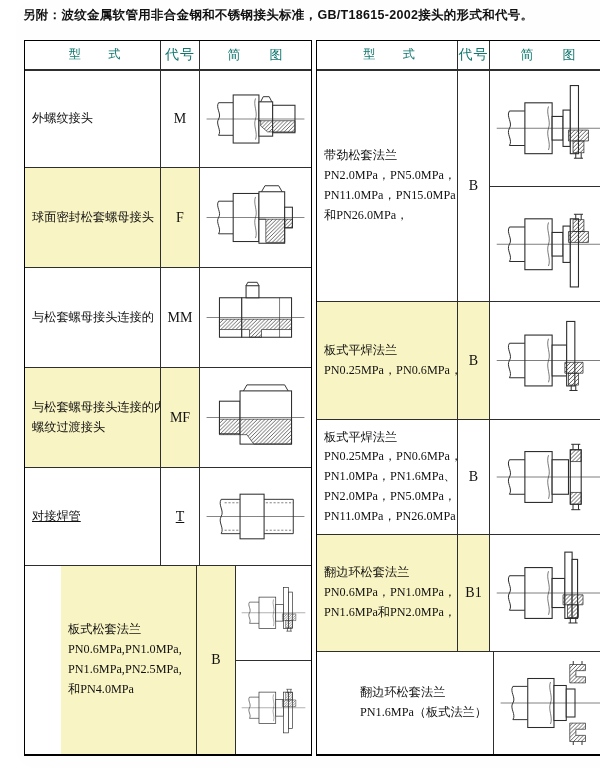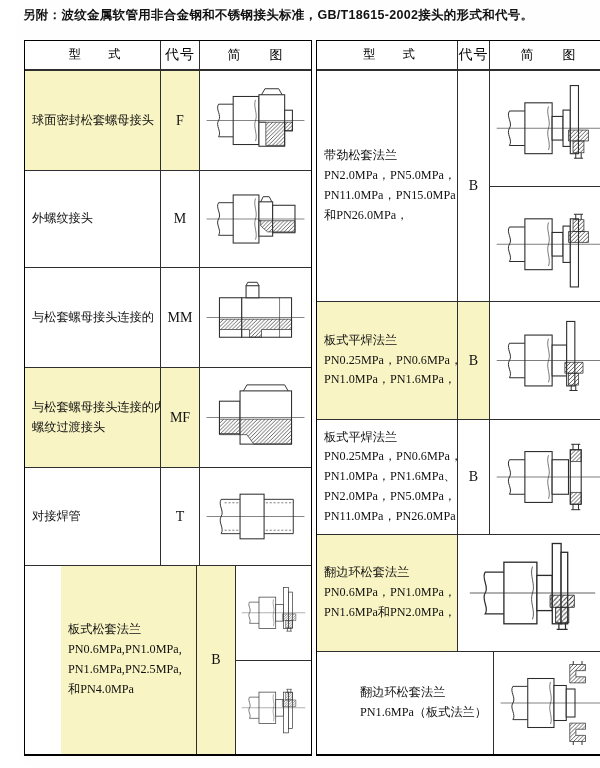--- a/index.html
+++ b/index.html
@@ -4,21 +4,21 @@
 <style>
   html,body{margin:0;padding:0;background:#ffffff;}
   body{width:600px;height:768px;font-family:"Liberation Sans",sans-serif;color:#111;position:relative;overflow:hidden;}
   .page{position:absolute;left:16px;top:0;width:600px;height:768px;background:#fefefe;border-radius:20px;}
   .title{position:absolute;left:7px;top:7px;font-size:12.5px;font-weight:bold;letter-spacing:0.3px;white-space:nowrap;}
   .tbl{position:absolute;top:40px;box-sizing:border-box;border:1.6px solid #000;border-bottom-width:2.5px;
        display:flex;flex-direction:column;overflow:hidden;background:#fff;height:716px;}
   #left-table{left:8px;width:288px;}
   #right-table{left:300px;width:292px;}
   .hrow{display:flex;flex:0 0 28px;background:var(--hdr,#aad6ee);border-bottom:1px solid #2e2e2e;}
-  .hcell{display:flex;align-items:center;justify-content:center;font-size:13px;color:#000000;
+  .hcell{display:flex;align-items:center;justify-content:center;font-size:13px;color:#0f766e;
          font-weight:500;white-space:pre;letter-spacing:1px;}
   .row{display:flex;flex:0 0 auto;border-top:1px solid #2e2e2e;align-items:stretch;}
   .row:first-of-type{border-top:none;}
   .row:last-child{flex:1 1 auto;padding-left:36px;}
   .c-type{width:135px;display:flex;flex-direction:column;justify-content:center;
           padding:3px 2px 3px 7px;box-sizing:border-box;font-family:"Liberation Serif",serif;
           font-size:12.2px;line-height:1.62;background:#fff;}
   .c-code{width:38px;border-left:1px solid #2e2e2e;display:flex;align-items:center;justify-content:center;
           font-family:"Liberation Serif",serif;font-size:14px;background:#fff;text-align:center;}
   .c-dia{flex:1;border-left:1px solid #2e2e2e;display:flex;flex-direction:column;background:#fff;}
@@ -34,20 +34,45 @@
 <body>
 
 <div class="page">
   <div class="title">另附：波纹金属软管用非合金钢和不锈钢接头标准，GB/T18615-2002接头的形式和代号。</div>
   <div class="tbl" id="left-table">
       <div class="hrow">
         <div class="hcell c-type">型　　式</div>
         <div class="hcell c-code">代号</div>
         <div class="hcell c-dia">简　　图</div>
       </div>
+      <div class="row" style="flex-basis: 96px;">
+        <div class="c-type">
+          <div class="line">外螺纹接头</div>
+        </div>
+        <div class="c-code">M</div>
+        <div class="c-dia">
+          <div class="sub">
+            <svg viewBox="0 0 120 100" preserveAspectRatio="xMidYMid meet">
+              <defs>
+                <pattern id="hp1" patternUnits="userSpaceOnUse" width="4.4" height="4.4">
+                  <path d="M0,4.4 L4.4,0" stroke="#3a3a3a" stroke-width="0.9"></path>
+                </pattern>
+              </defs>
+              <path d="M34,31 H17 C13,37 21,44 17,50 C13,56 21,63 17,69 H34" fill="none" stroke="#2b2b2b" stroke-width="1.1"></path>
+              <rect x="34" y="22" width="30" height="56" fill="#ffffff" stroke="#2b2b2b" stroke-width="1.2"></rect>
+              <path d="M60,26 C57,34 63,42 60,50 C57,58 63,66 60,74" fill="none" stroke="#2b2b2b" stroke-width="0.7"></path>
+              <rect x="64" y="30" width="16" height="40" fill="#ffffff" stroke="#2b2b2b" stroke-width="1.2"></rect>
+              <path d="M66,30 L69,24 H76 L79,30" fill="none" stroke="#2b2b2b" stroke-width="1.1"></path>
+              <rect x="80" y="34" width="26" height="32" fill="#ffffff" stroke="#2b2b2b" stroke-width="1.2"></rect>
+              <path d="M64,52 H106 V65 H74 L66,58 V52 Z" fill="url(#hp1)" stroke="#2b2b2b" stroke-width="0.8"></path>
+              <line x1="3" y1="50" x2="117" y2="50" stroke="#333" stroke-width="0.7"></line>
+            </svg>
+          </div>
+        </div>
+      </div>
       <div class="row hl" style="flex-basis: 99px;">
         <div class="c-type">
           <div class="line">球面密封松套螺母接头</div>
         </div>
         <div class="c-code">F</div>
         <div class="c-dia">
           <div class="sub">
             <svg viewBox="0 0 120 100" preserveAspectRatio="xMidYMid meet">
               <defs>
                 <pattern id="hp2" patternUnits="userSpaceOnUse" width="4.4" height="4.4">
@@ -55,45 +80,20 @@
                 </pattern>
               </defs>
               <path d="M34,31 H17 C13,37 21,44 17,50 C13,56 21,63 17,69 H34" fill="none" stroke="#2b2b2b" stroke-width="1.1"></path>
               <rect x="34" y="22" width="30" height="56" fill="#ffffff" stroke="#2b2b2b" stroke-width="1.2"></rect>
               <path d="M60,26 C57,34 63,42 60,50 C57,58 63,66 60,74" fill="none" stroke="#2b2b2b" stroke-width="0.7"></path>
               <rect x="64" y="20" width="30" height="60" fill="#ffffff" stroke="#2b2b2b" stroke-width="1.2"></rect>
               <path d="M67,20 L71,13 H87 L91,20" fill="none" stroke="#2b2b2b" stroke-width="1.1"></path>
               <rect x="94" y="38" width="9" height="24" fill="#ffffff" stroke="#2b2b2b" stroke-width="1.2"></rect>
               <path d="M64,52 H94 V79 H72 V52 Z" fill="url(#hp2)" stroke="#2b2b2b" stroke-width="0.8"></path>
               <path d="M94,52 H103 V62 H94 Z" fill="url(#hp2)" stroke="#2b2b2b" stroke-width="0.8"></path>
-              <line x1="3" y1="50" x2="117" y2="50" stroke="#333" stroke-width="0.7"></line>
-            </svg>
-          </div>
-        </div>
-      </div>
-      <div class="row" style="flex-basis: 96px;">
-        <div class="c-type">
-          <div class="line">外螺纹接头</div>
-        </div>
-        <div class="c-code">M</div>
-        <div class="c-dia">
-          <div class="sub">
-            <svg viewBox="0 0 120 100" preserveAspectRatio="xMidYMid meet">
-              <defs>
-                <pattern id="hp1" patternUnits="userSpaceOnUse" width="4.4" height="4.4">
-                  <path d="M0,4.4 L4.4,0" stroke="#3a3a3a" stroke-width="0.9"></path>
-                </pattern>
-              </defs>
-              <path d="M34,31 H17 C13,37 21,44 17,50 C13,56 21,63 17,69 H34" fill="none" stroke="#2b2b2b" stroke-width="1.1"></path>
-              <rect x="34" y="22" width="30" height="56" fill="#ffffff" stroke="#2b2b2b" stroke-width="1.2"></rect>
-              <path d="M60,26 C57,34 63,42 60,50 C57,58 63,66 60,74" fill="none" stroke="#2b2b2b" stroke-width="0.7"></path>
-              <rect x="64" y="30" width="16" height="40" fill="#ffffff" stroke="#2b2b2b" stroke-width="1.2"></rect>
-              <path d="M66,30 L69,24 H76 L79,30" fill="none" stroke="#2b2b2b" stroke-width="1.1"></path>
-              <rect x="80" y="34" width="26" height="32" fill="#ffffff" stroke="#2b2b2b" stroke-width="1.2"></rect>
-              <path d="M64,52 H106 V65 H74 L66,58 V52 Z" fill="url(#hp1)" stroke="#2b2b2b" stroke-width="0.8"></path>
               <line x1="3" y1="50" x2="117" y2="50" stroke="#333" stroke-width="0.7"></line>
             </svg>
           </div>
         </div>
       </div>
       <div class="row" style="flex-basis: 99px;">
         <div class="c-type">
           <div class="line">与松套螺母接头连接的</div>
         </div>
         <div class="c-code">MM</div>
@@ -132,21 +132,21 @@
               </defs>
               <rect x="18" y="31" width="24" height="38" fill="#ffffff" stroke="#2b2b2b" stroke-width="1.2"></rect>
               <rect x="42" y="19" width="60" height="62" fill="#ffffff" stroke="#2b2b2b" stroke-width="1.2"></rect>
               <path d="M46,19 L50,12 H94 L98,19" fill="none" stroke="#2b2b2b" stroke-width="1.1"></path>
               <path d="M18,52 H102 V81 H58 L50,70 H18 Z" fill="url(#hp4)" stroke="#2b2b2b" stroke-width="0.8"></path>
               <line x1="3" y1="50" x2="117" y2="50" stroke="#333" stroke-width="0.7"></line>
             </svg>
           </div>
         </div>
       </div>
-      <div class="row" style="flex-basis: 97px;">
+      <div class="row" style="flex-basis: 97px; text-decoration: underline;">
         <div class="c-type">
           <div class="line">对接焊管</div>
         </div>
         <div class="c-code">T</div>
         <div class="c-dia">
           <div class="sub">
             <svg viewBox="0 0 120 100" preserveAspectRatio="xMidYMid meet">
               <defs>
                 <pattern id="hp5" patternUnits="userSpaceOnUse" width="4.4" height="4.4">
                   <path d="M0,4.4 L4.4,0" stroke="#3a3a3a" stroke-width="0.9"></path>
@@ -266,21 +266,20 @@
               <path d="M90,23 V17 M96,23 V17 M88,17 H98" fill="none" stroke="#2b2b2b" stroke-width="1.1"></path>
               <line x1="3" y1="50" x2="117" y2="50" stroke="#333" stroke-width="0.7"></line>
             </svg>
           </div>
         </div>
       </div>
       <div class="row hl" style="flex-basis: 117px;">
         <div class="c-type">
           <div class="line">板式平焊法兰</div>
           <div class="line">PN0.25MPa，PN0.6MPa，</div>
-          <div class="line">PN1.0MPa，PN1.6MPa，</div>
         </div>
         <div class="c-code">B</div>
         <div class="c-dia">
           <div class="sub">
             <svg viewBox="0 0 120 100" preserveAspectRatio="xMidYMid meet">
               <defs>
                 <pattern id="hp10" patternUnits="userSpaceOnUse" width="4.4" height="4.4">
                   <path d="M0,4.4 L4.4,0" stroke="#3a3a3a" stroke-width="0.9"></path>
                 </pattern>
               </defs>
@@ -327,20 +326,21 @@
             </svg>
           </div>
         </div>
       </div>
       <div class="row hl" style="flex-basis: 116px;">
         <div class="c-type">
           <div class="line">翻边环松套法兰</div>
           <div class="line">PN0.6MPa，PN1.0MPa，</div>
           <div class="line">PN1.6MPa和PN2.0MPa，</div>
         </div>
+        <div class="c-code">B1</div>
         <div class="c-dia">
           <div class="sub">
             <svg viewBox="0 0 120 100" preserveAspectRatio="xMidYMid meet">
               <defs>
                 <pattern id="hp12" patternUnits="userSpaceOnUse" width="4.4" height="4.4">
                   <path d="M0,4.4 L4.4,0" stroke="#3a3a3a" stroke-width="0.9"></path>
                 </pattern>
               </defs>
               <path d="M34,31 H17 C13,37 21,44 17,50 C13,56 21,63 17,69 H34" fill="none" stroke="#2b2b2b" stroke-width="1.1"></path>
               <rect x="34" y="22" width="30" height="56" fill="#ffffff" stroke="#2b2b2b" stroke-width="1.2"></rect>

